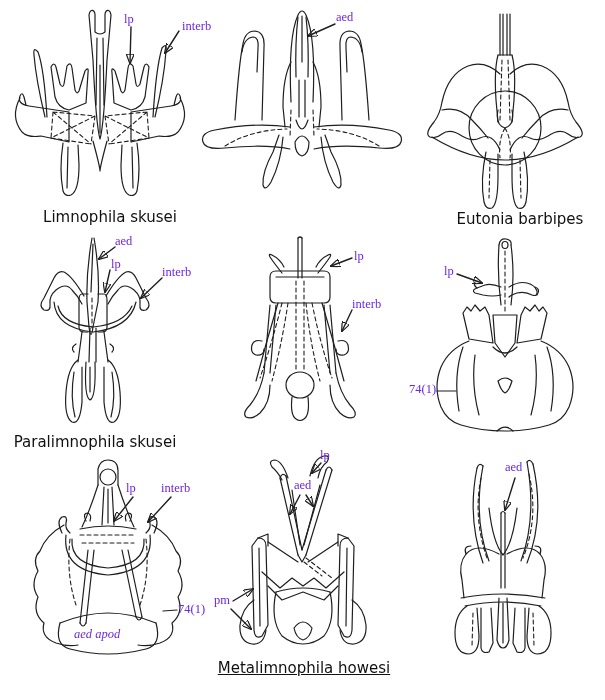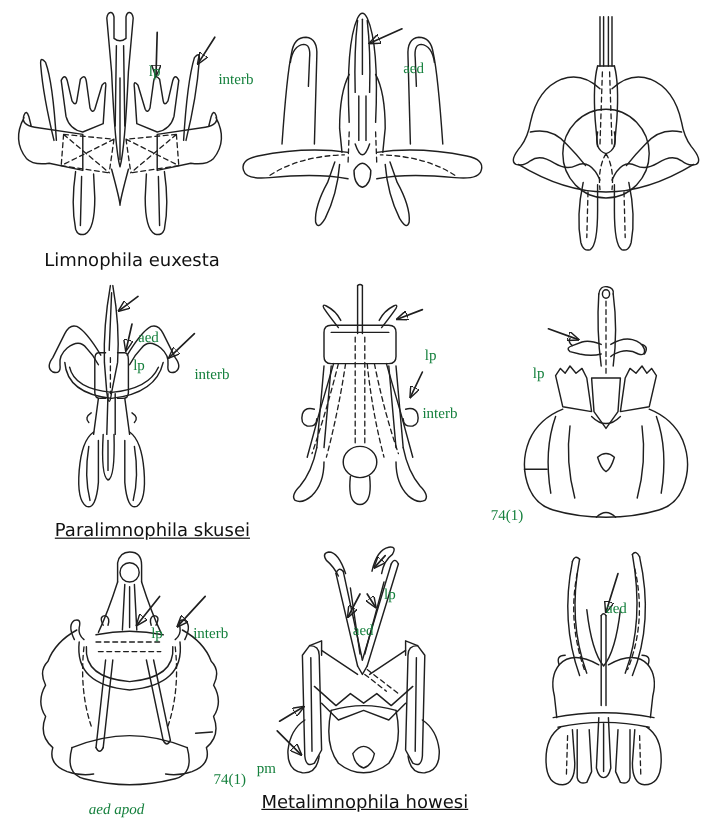--- a/index.html
+++ b/index.html
@@ -5,21 +5,21 @@
   html,body{margin:0;padding:0;background:#fff;}
   #figure{position:relative;width:605px;height:700px;background:#fff;overflow:hidden;
           font-family:"DejaVu Sans","Liberation Sans",sans-serif;color:#111;}
   .panel{position:absolute;margin:0;padding:0;}
   .drawing{position:absolute;left:0;top:0;}
   .drawing path,.drawing line,.drawing ellipse{fill:none;stroke:#1f1f1f;stroke-width:1.2;
           stroke-linecap:round;stroke-linejoin:round;}
   .drawing .dash{stroke-dasharray:4 3;stroke-width:1.1;}
   .drawing .arrow{stroke-width:1.4;}
   .slabel{position:absolute;font-family:"Liberation Serif","DejaVu Serif",serif;
-          font-size:12.5px;line-height:1;white-space:nowrap;color:#15803d;margin-top:40px;}
+          font-size:12.5px;line-height:1;white-space:nowrap;color:#6d28d9;}
   .species{position:absolute;font-size:15px;white-space:nowrap;transform:translateX(-50%);color:#111;}
   .caption{position:absolute;left:2px;top:676px;font-size:15px;color:#111;}
 </style>
 </head>
 <body>
 
 <div id="figure">
 
   <figure class="panel" style="left:0;top:0;width:200px;height:228px;">
     <svg class="drawing" style="left:5px;top:5px;" width="195" height="200" viewBox="0 0 195 200">
@@ -47,21 +47,21 @@
           <path d="M127,142L128,183"></path>
         <path d="M88,136Q95,162 95,166Q95,162 102,136"></path>
       </g>
       <g>
         <line class="arrow" x1="126" y1="22" x2="125" y2="58" marker-end="url(#m1)"></line>
         <line class="arrow" x1="174" y1="26" x2="160" y2="48" marker-end="url(#m1)"></line>
       </g>
     </svg>
     <span class="slabel" style="left:124px;top:13px;">lp</span>
     <span class="slabel" style="left:182px;top:20px;">interb</span>
-    <figcaption class="species" style="left:110px;top:208px;">Limnophila euxesta</figcaption>
+    <figcaption class="species" style="left:110px;top:208px;">Limnophila skusei</figcaption>
   </figure>
 
   <figure class="panel" style="left:195px;top:0;width:215px;height:228px;">
     <svg class="drawing" style="left:0;top:2px;" width="215" height="206" viewBox="0 0 215 206">
       <defs>
           <marker id="m2" markerWidth="10" markerHeight="8" refX="9" refY="4" orient="auto" markerUnits="userSpaceOnUse">
             <path d="M0,0L10,4L0,8z" fill="#1f1f1f" stroke="none"></path>
           </marker>
         </defs>
       <g>
@@ -106,20 +106,21 @@
         <path d="M100,64Q115,50 132,56Q152,64 158,92Q160,104 166,112Q176,124 170,127Q164,129 158,124Q150,118 138,126Q128,132 120,128Q108,122 100,140"></path>
         <path d="M158,100Q140,96 128,110Q120,118 112,128"></path>
         <path d="M22,127Q60,150 95,150Q130,150 168,127"></path>
         <path class="dash" d="M92,50L90,110M98,50L100,110M95,118Q88,130 90,148M95,118Q102,130 100,148"></path>
         <path d="M76,142Q70,170 74,192Q76,200 82,198Q88,194 88,165L88,144"></path>
         <path class="dash" d="M80,150L79,188"></path>
         <path d="M114,142Q120,170 116,192Q114,200 108,198Q102,194 102,165L102,144"></path>
         <path class="dash" d="M110,150L111,188"></path>
       </g>
     </svg>
+    <figcaption class="species" style="left:115px;top:210px;">Eutonia barbipes</figcaption>
   </figure>
 
   <figure class="panel" style="left:15px;top:228px;width:185px;height:222px;">
     <svg class="drawing" style="left:5px;top:4px;" width="175" height="200" viewBox="0 0 175 200">
       <defs>
           <marker id="m4" markerWidth="10" markerHeight="8" refX="9" refY="4" orient="auto" markerUnits="userSpaceOnUse">
             <path d="M0,0L10,4L0,8z" fill="#1f1f1f" stroke="none"></path>
           </marker>
         </defs>
       <g>
@@ -144,21 +145,21 @@
       </g>
       <g>
         <line class="arrow" x1="95" y1="15" x2="79" y2="27" marker-end="url(#m4)"></line>
         <line class="arrow" x1="90" y1="38" x2="85" y2="60" marker-end="url(#m4)"></line>
         <line class="arrow" x1="142" y1="46" x2="121" y2="66" marker-end="url(#m4)"></line>
       </g>
     </svg>
     <span class="slabel" style="left:100px;top:7px;">aed</span>
     <span class="slabel" style="left:96px;top:30px;">lp</span>
     <span class="slabel" style="left:147px;top:38px;">interb</span>
-    <figcaption class="species" style="left:112px;top:205px;text-decoration:underline;">Paralimnophila skusei</figcaption>
+    <figcaption class="species" style="left:80px;top:205px;">Paralimnophila skusei</figcaption>
   </figure>
 
   <figure class="panel" style="left:200px;top:228px;width:200px;height:222px;">
     <svg class="drawing" style="left:12px;top:5px;" width="178" height="200" viewBox="0 0 178 200">
       <defs>
           <marker id="m5" markerWidth="10" markerHeight="8" refX="9" refY="4" orient="auto" markerUnits="userSpaceOnUse">
             <path d="M0,0L10,4L0,8z" fill="#1f1f1f" stroke="none"></path>
           </marker>
         </defs>
       <g>

